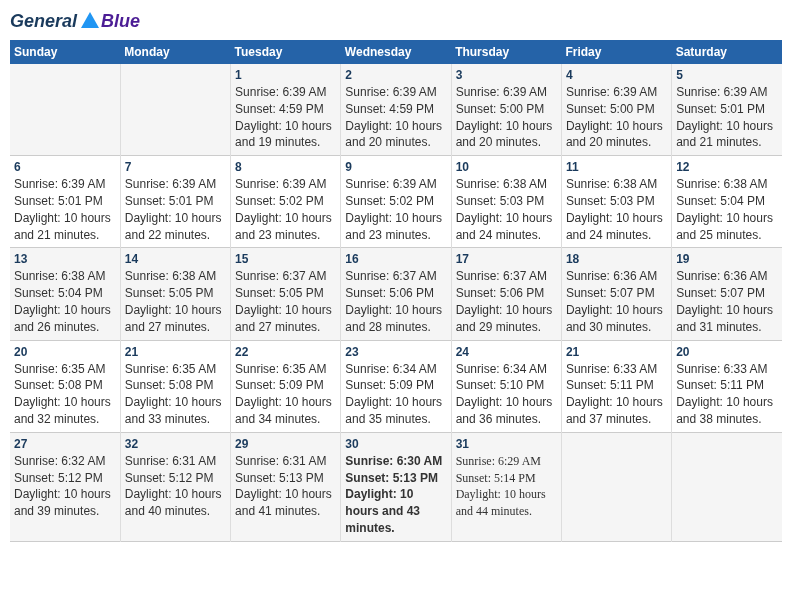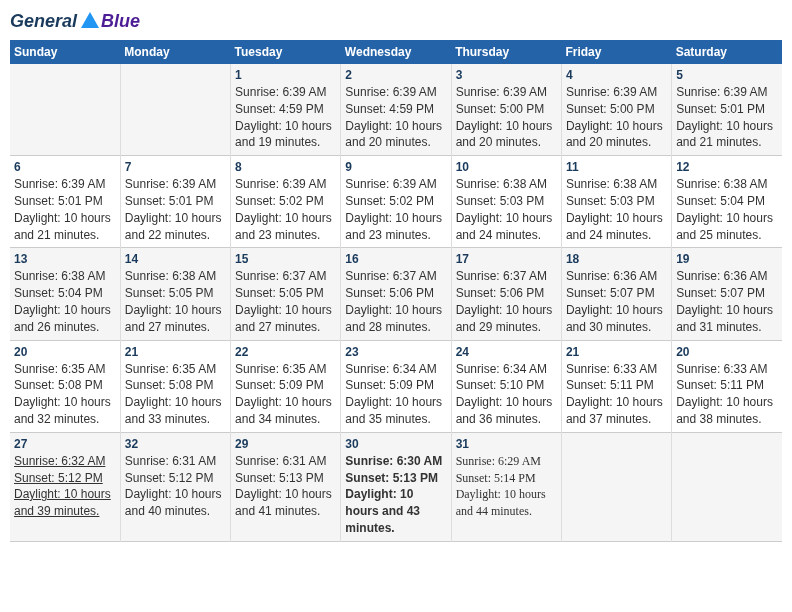--- a/index.html
+++ b/index.html
@@ -279,21 +279,21 @@
         <td>
           <span class="day-num">20</span>
           <div class="day-info" style="white-space: pre-line;">Sunrise: 6:33 AM
 Sunset: 5:11 PM
 Daylight: 10 hours and 38 minutes.</div>
         </td>
       </tr>
       <tr>
         <td>
           <span class="day-num">27</span>
-          <div class="day-info" style="white-space: pre-line; text-decoration: underline;">Sunrise: 6:32 AM
+          <div class="day-info" style="white-space: pre-line;">Sunrise: 6:32 AM
 Sunset: 5:12 PM
 Daylight: 10 hours and 39 minutes.</div>
         </td>
         <td>
           <span class="day-num">32</span>
           <div class="day-info" style="white-space: pre-line;">Sunrise: 6:31 AM
 Sunset: 5:12 PM
 Daylight: 10 hours and 40 minutes.</div>
         </td>
         <td>

